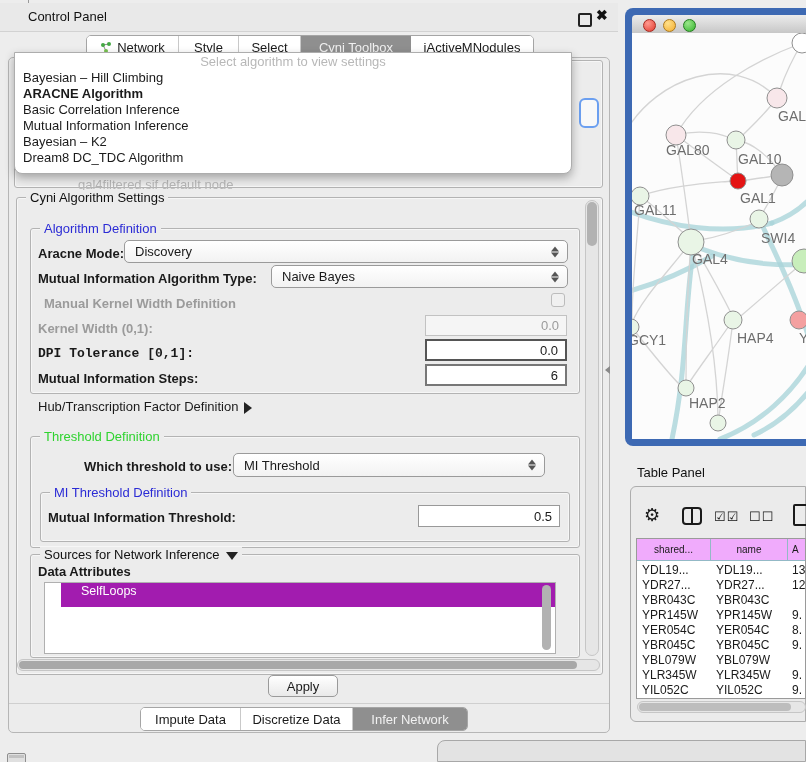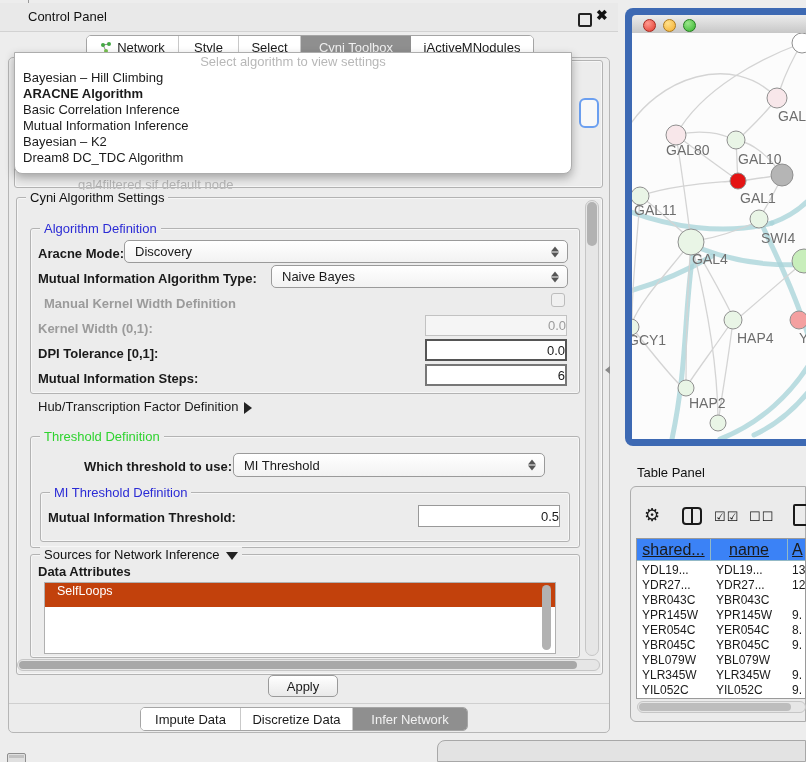--- a/index.html
+++ b/index.html
@@ -14,43 +14,43 @@
   .gtitle{position:absolute;background:#ececec;padding:0 4px;font-size:13px;white-space:nowrap;}
   
   .combo{position:absolute;background:linear-gradient(#ffffff,#f2f2f2);border:1px solid #9a9a9a;border-radius:5px;
          font-size:13px;display:flex;align-items:center;padding-left:10px;box-sizing:border-box;}
   .spin{position:absolute;right:8px;top:50%;transform:translateY(-50%);display:flex;flex-direction:column;gap:1px;}
   .spin i{display:block;width:0;height:0;border-left:4px solid transparent;border-right:4px solid transparent;}
   .spin .up{border-bottom:5px solid #555;}
   .spin .dn{border-top:5px solid #555;}
   
   .field{position:absolute;background:#fff;font-size:13px;display:flex;align-items:center;
-         justify-content:flex-end;box-sizing:border-box;}
+         justify-content:flex-end;padding-right:7px;box-sizing:border-box;}
   
   .tabstrip{position:absolute;display:flex;background:#ffffff;border:1px solid #a5a5a5;border-radius:5px;overflow:hidden;}
   .tab{display:flex;align-items:center;justify-content:center;font-size:13px;gap:5px;
        border-right:1px solid #c9c9c9;background:#fff;cursor:default;box-sizing:border-box;}
   .tab:last-child{border-right:none;}
   .tab.sel{background:#8f8f8f;color:#f1f1f1;border-right:none;}
   
   .popitem{height:16px;line-height:16px;font-size:13px;padding-left:8px;white-space:nowrap;}
   
-  .selitem{height:16px;line-height:16px;font-size:12.5px;color:#fff;padding-left:12px;background:#c2410c;white-space:nowrap;}
+  .selitem{height:16px;line-height:16px;font-size:12.5px;color:#fff;padding-left:20px;background:#a21caf;white-space:nowrap;margin-left:16px;}
   
   .track{position:absolute;background:#e6e6e6;border:1px solid #c6c6c6;border-radius:7px;box-sizing:border-box;}
   .thumb{position:absolute;background:#b2b2b2;border-radius:6px;}
   
   #net-svg path.thin{fill:none;stroke:#d4d4d4;stroke-width:1.3;}
   #net-svg path.thick{fill:none;stroke:#aad5da;stroke-width:5;opacity:.8;stroke-linecap:round;}
   #net-svg text{font-family:"Liberation Sans",sans-serif;font-size:14px;fill:#6e6e6e;}
   #net-svg circle{stroke-width:1;}
   
   .thead{position:absolute;display:flex;height:22px;}
-  .hcell{background:#3b82f6;border-right:1px solid #93b9c6;border-bottom:1px solid #93b9c6;
-         display:flex;align-items:center;justify-content:center;font-size:16px;box-sizing:border-box;overflow:hidden;text-decoration:underline;}
+  .hcell{background:#f0abfc;border-right:1px solid #93b9c6;border-bottom:1px solid #93b9c6;
+         display:flex;align-items:center;justify-content:center;font-size:10px;box-sizing:border-box;overflow:hidden;}
   .trow{display:flex;height:15px;align-items:center;}
   .tcell{font-size:12px;white-space:nowrap;overflow:hidden;box-sizing:border-box;}
   .tcell.c0{width:74px;padding-left:5px;}
   .tcell.c1{width:77px;padding-left:5px;}
   .tcell.c2{width:30px;padding-left:4px;}
   .tri-r{display:inline-block;width:0;height:0;border-top:6px solid transparent;border-bottom:6px solid transparent;
          border-left:8px solid #222;vertical-align:middle;margin-left:6px;}
   .tri-d{display:inline-block;width:0;height:0;border-left:6px solid transparent;border-right:6px solid transparent;
          border-top:8px solid #222;vertical-align:middle;margin-left:6px;}
   .chk2{font-size:13px;letter-spacing:1px;color:#111;}
@@ -139,21 +139,21 @@
           <i class="dn"></i>
         </span>
     </div>
 
     <span class="abs blbl gray" style="left:44px;top:296px;">Manual Kernel Width Definition</span>
     <span class="abs" style="left:551px;top:293px;width:14px;height:14px;background:#f0f0f0;border:1px solid #bcbcbc;border-radius:3px;box-sizing:border-box;"></span>
 
     <span class="abs blbl gray" style="left:38px;top:321px;">Kernel Width (0,1):</span>
     <div class="field" style="left:425px;top:315px;width:142px;height:21px;background:#f5f5f5;border:1px solid #c2c2c2;color:#9b9b9b;">0.0</div>
 
-    <span class="abs blbl" style="left:38px;top:346px;">DPI Tolerance [0,1]:</span>
+    <span class="abs blbl" style="left:38px;top:346px;font-family:Liberation Mono, monospace;">DPI Tolerance [0,1]:</span>
     <div class="field" style="left:425px;top:339px;width:142px;height:22px;border:2px solid #555;">0.0</div>
 
     <span class="abs blbl" style="left:38px;top:371px;">Mutual Information Steps:</span>
     <div class="field" style="left:425px;top:364px;width:142px;height:22px;border:2px solid #777;">6</div>
 
     <span class="abs rlbl" style="left:38px;top:399px;">
       <span>Hub/Transcription Factor Definition</span><span class="tri-r"></span>
     </span>
 
     <div class="gbox" style="left:30px;top:436px;width:548px;height:110px;"></div>

